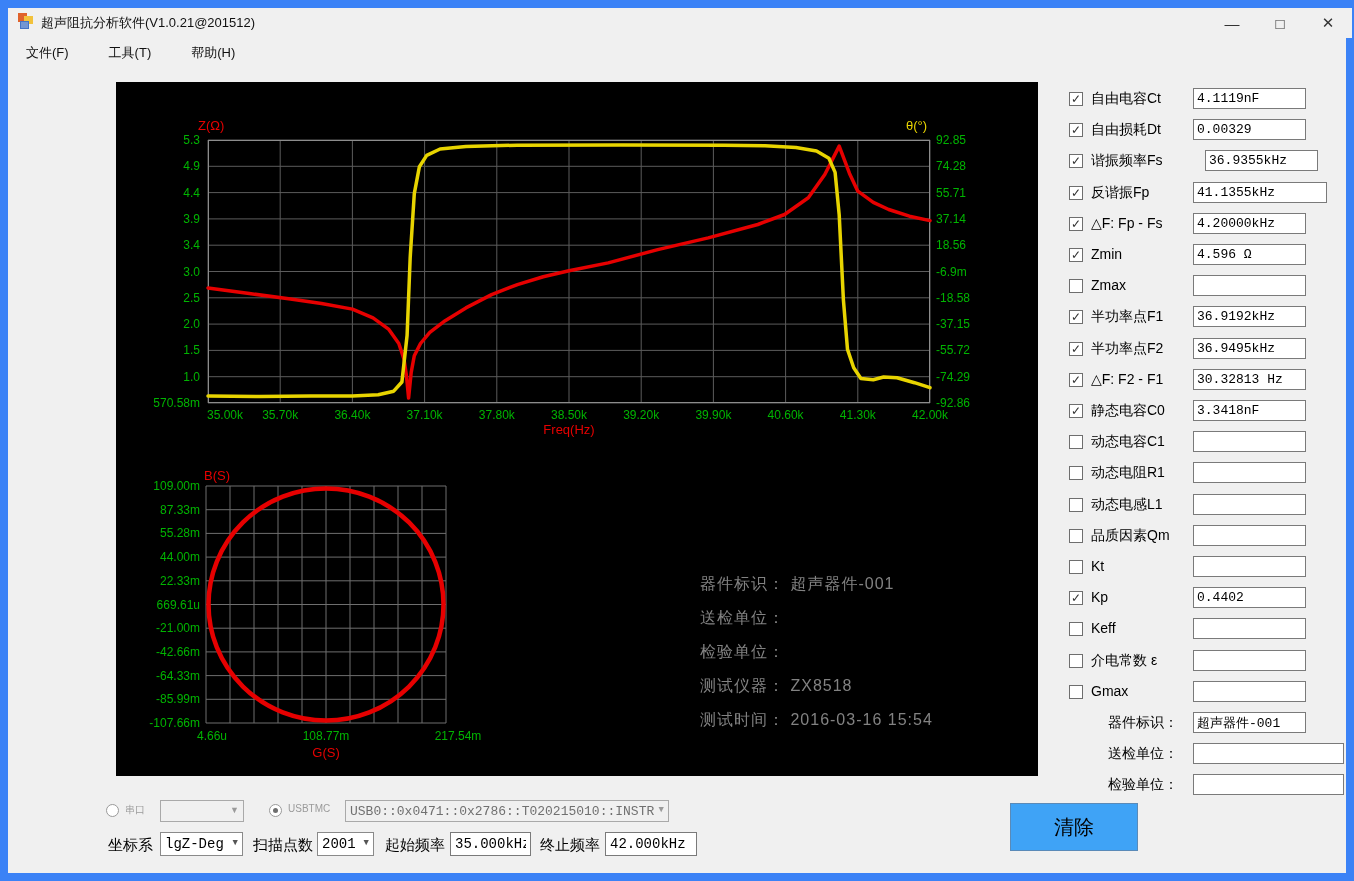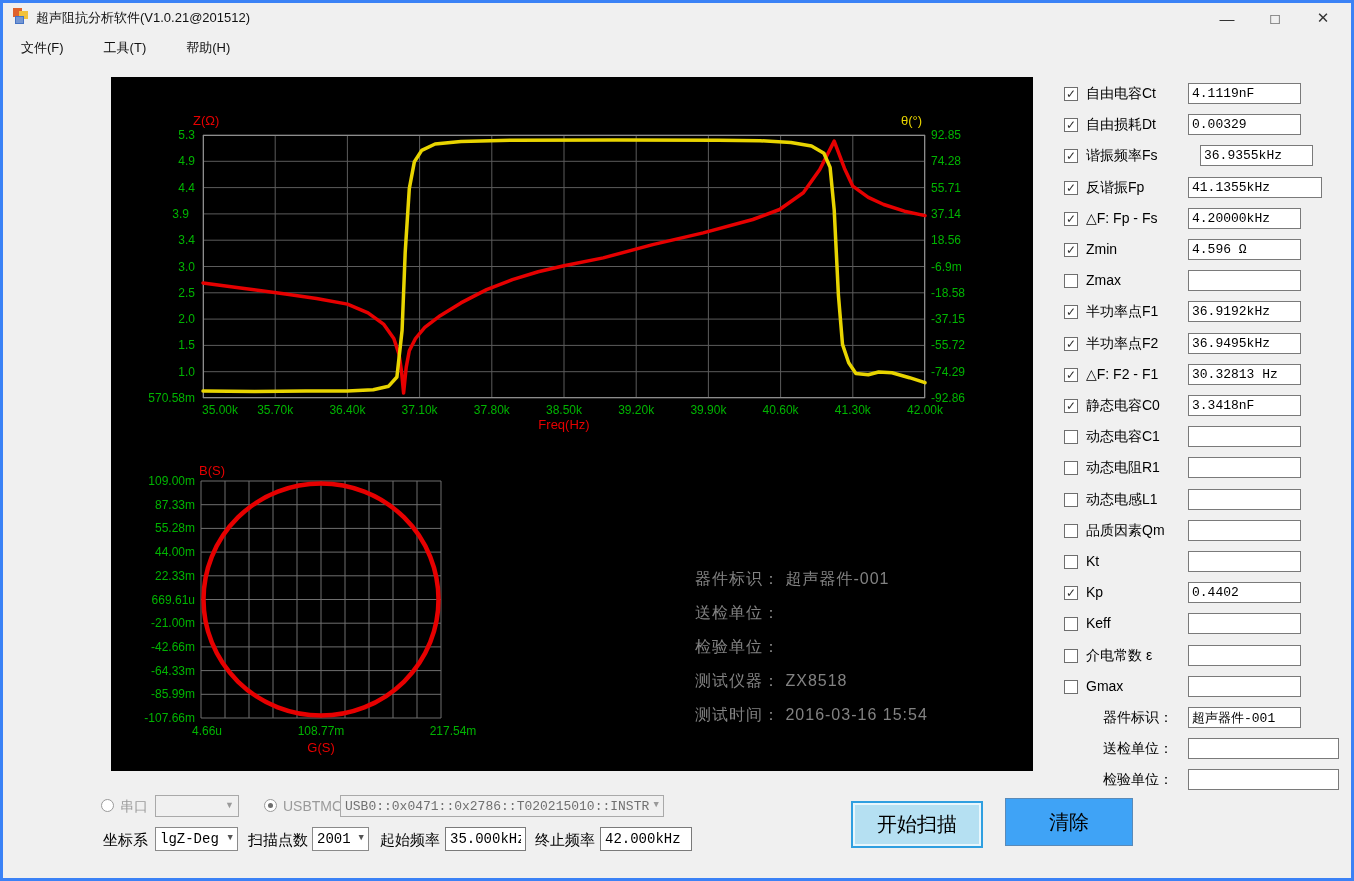--- a/index.html
+++ b/index.html
@@ -1,19 +1,19 @@
 <!DOCTYPE html>
 <html><head>
 <meta charset="utf-8">
 <style>
   * { margin:0; padding:0; box-sizing:border-box; }
   html,body { width:1354px; height:881px; overflow:hidden; background:#fff;
     font-family:"Liberation Sans", sans-serif; }
   .window { position:relative; width:1354px; height:881px; background:#f0f0f0;
-    border:3px solid #3b82f6; }
+    border:8px solid #3b82f6; }
   
   .titlebar { position:absolute; left:0; top:0; width:1344px; height:30px; background:#f0f0f0; }
   .app-icon { position:absolute; left:9px; top:4px; width:18px; height:18px; }
   .title-text { position:absolute; left:33px; top:6px; font-size:13px; color:#111; }
   .winbtns { position:absolute; right:0; top:0; height:30px; display:flex; }
   .winbtn { width:48px; height:30px; display:flex; align-items:center; justify-content:center;
     font-size:15px; color:#333; cursor:default; }
   
   .menubar { position:absolute; left:0; top:32px; width:1344px; height:26px; display:flex;
     gap:30px; padding-left:13px; align-items:center; }
@@ -32,21 +32,21 @@
   .cbx { position:absolute; width:14px; height:14px; background:#fff; border:1px solid #6e6e6e;
     font-size:12px; line-height:12px; text-align:center; color:#333; }
   .plabel { position:absolute; font-size:14px; color:#000; white-space:nowrap; }
   .pinput { position:absolute; height:21px; border:1px solid #7a7a7a; background:#fff;
     font-family:"Liberation Mono", monospace; font-size:13px; color:#000; padding:0 3px; outline:none; }
   
   .radio { position:absolute; width:13px; height:13px; border-radius:50%; background:#fff;
     border:1px solid #9a9a9a; }
   .radio .dot { position:absolute; left:3px; top:3px; width:5px; height:5px; border-radius:50%;
     background:#6e6e6e; }
-  .ctl-label-dis { position:absolute; font-size:14px; color:#9a9a9a; white-space:nowrap; }
+  .ctl-label-dis { position:absolute; font-size:10px; color:#9a9a9a; white-space:nowrap; }
   .ctl-label { position:absolute; font-size:15px; color:#000; white-space:nowrap; }
   .combo { position:absolute; border:1px solid #8a8a8a; background:#fff; font-size:13px;
     color:#000; display:flex; align-items:center; padding-left:4px; }
   .combo.dis { background:#f0f0f0; color:#707070; border-color:#a9a9a9; }
   .combo .arrow { position:absolute; right:4px; top:50%; transform:translateY(-58%);
     font-size:9px; color:#555; }
   .combo.dis .arrow { color:#9a9a9a; }
   .tbox { position:absolute; border:1px solid #7a7a7a; background:#fff;
     font-family:"Liberation Mono", monospace; font-size:14px; color:#000; padding:0 4px; outline:none; }
   .bigbtn { position:absolute; font-size:20px; color:#000; display:flex; align-items:center;
@@ -245,27 +245,26 @@
   <span class="ctl-label" style="left:245px; top:828px;">扫描点数</span>
   <span class="combo mono" style="left:309px; top:824px; width:57px; height:24px; font-size:14px;">
     <span>2001</span>
     <span class="arrow">▼</span>
   </span>
   <span class="ctl-label" style="left:377px; top:828px;">起始频率</span>
   <input class="tbox" style="left: 442px; top: 824px; width: 81px; height: 24px;" value="35.000kHz">
   <span class="ctl-label" style="left:532px; top:828px;">终止频率</span>
   <input class="tbox" style="left: 597px; top: 824px; width: 92px; height: 24px;" value="42.000kHz">
 
-  <div class="bigbtn" id="btn-scan" style="left:848px; top:798px; width:132px; height:47px;">开始扫描</div>
   <div class="bigbtn" id="btn-clear" style="left:1002px; top:795px; width:128px; height:48px;">清除</div>
 
 <div class="tick r" style="left:118px; top:125px; width:74px;">5.3</div>
     <div class="tick r" style="left:118px; top:151.3px; width:74px;">4.9</div>
     <div class="tick r" style="left:118px; top:177.6px; width:74px;">4.4</div>
-    <div class="tick r" style="left:112px; top:203.9px; width:74px;">3.9</div>
+    <div class="tick r" style="left:118px; top:203.9px; width:74px;">3.9</div>
     <div class="tick r" style="left:118px; top:230.2px; width:74px;">3.4</div>
     <div class="tick r" style="left:118px; top:256.5px; width:74px;">3.0</div>
     <div class="tick r" style="left:118px; top:282.8px; width:74px;">2.5</div>
     <div class="tick r" style="left:118px; top:309.1px; width:74px;">2.0</div>
     <div class="tick r" style="left:118px; top:335.4px; width:74px;">1.5</div>
     <div class="tick r" style="left:118px; top:361.7px; width:74px;">1.0</div>
     <div class="tick r" style="left:118px; top:388px; width:74px;">570.58m</div>
     <div class="tick" style="left:928px; top:125px; width:74px;">92.85</div>
     <div class="tick" style="left:928px; top:151.3px; width:74px;">74.28</div>
     <div class="tick" style="left:928px; top:177.6px; width:74px;">55.71</div>

